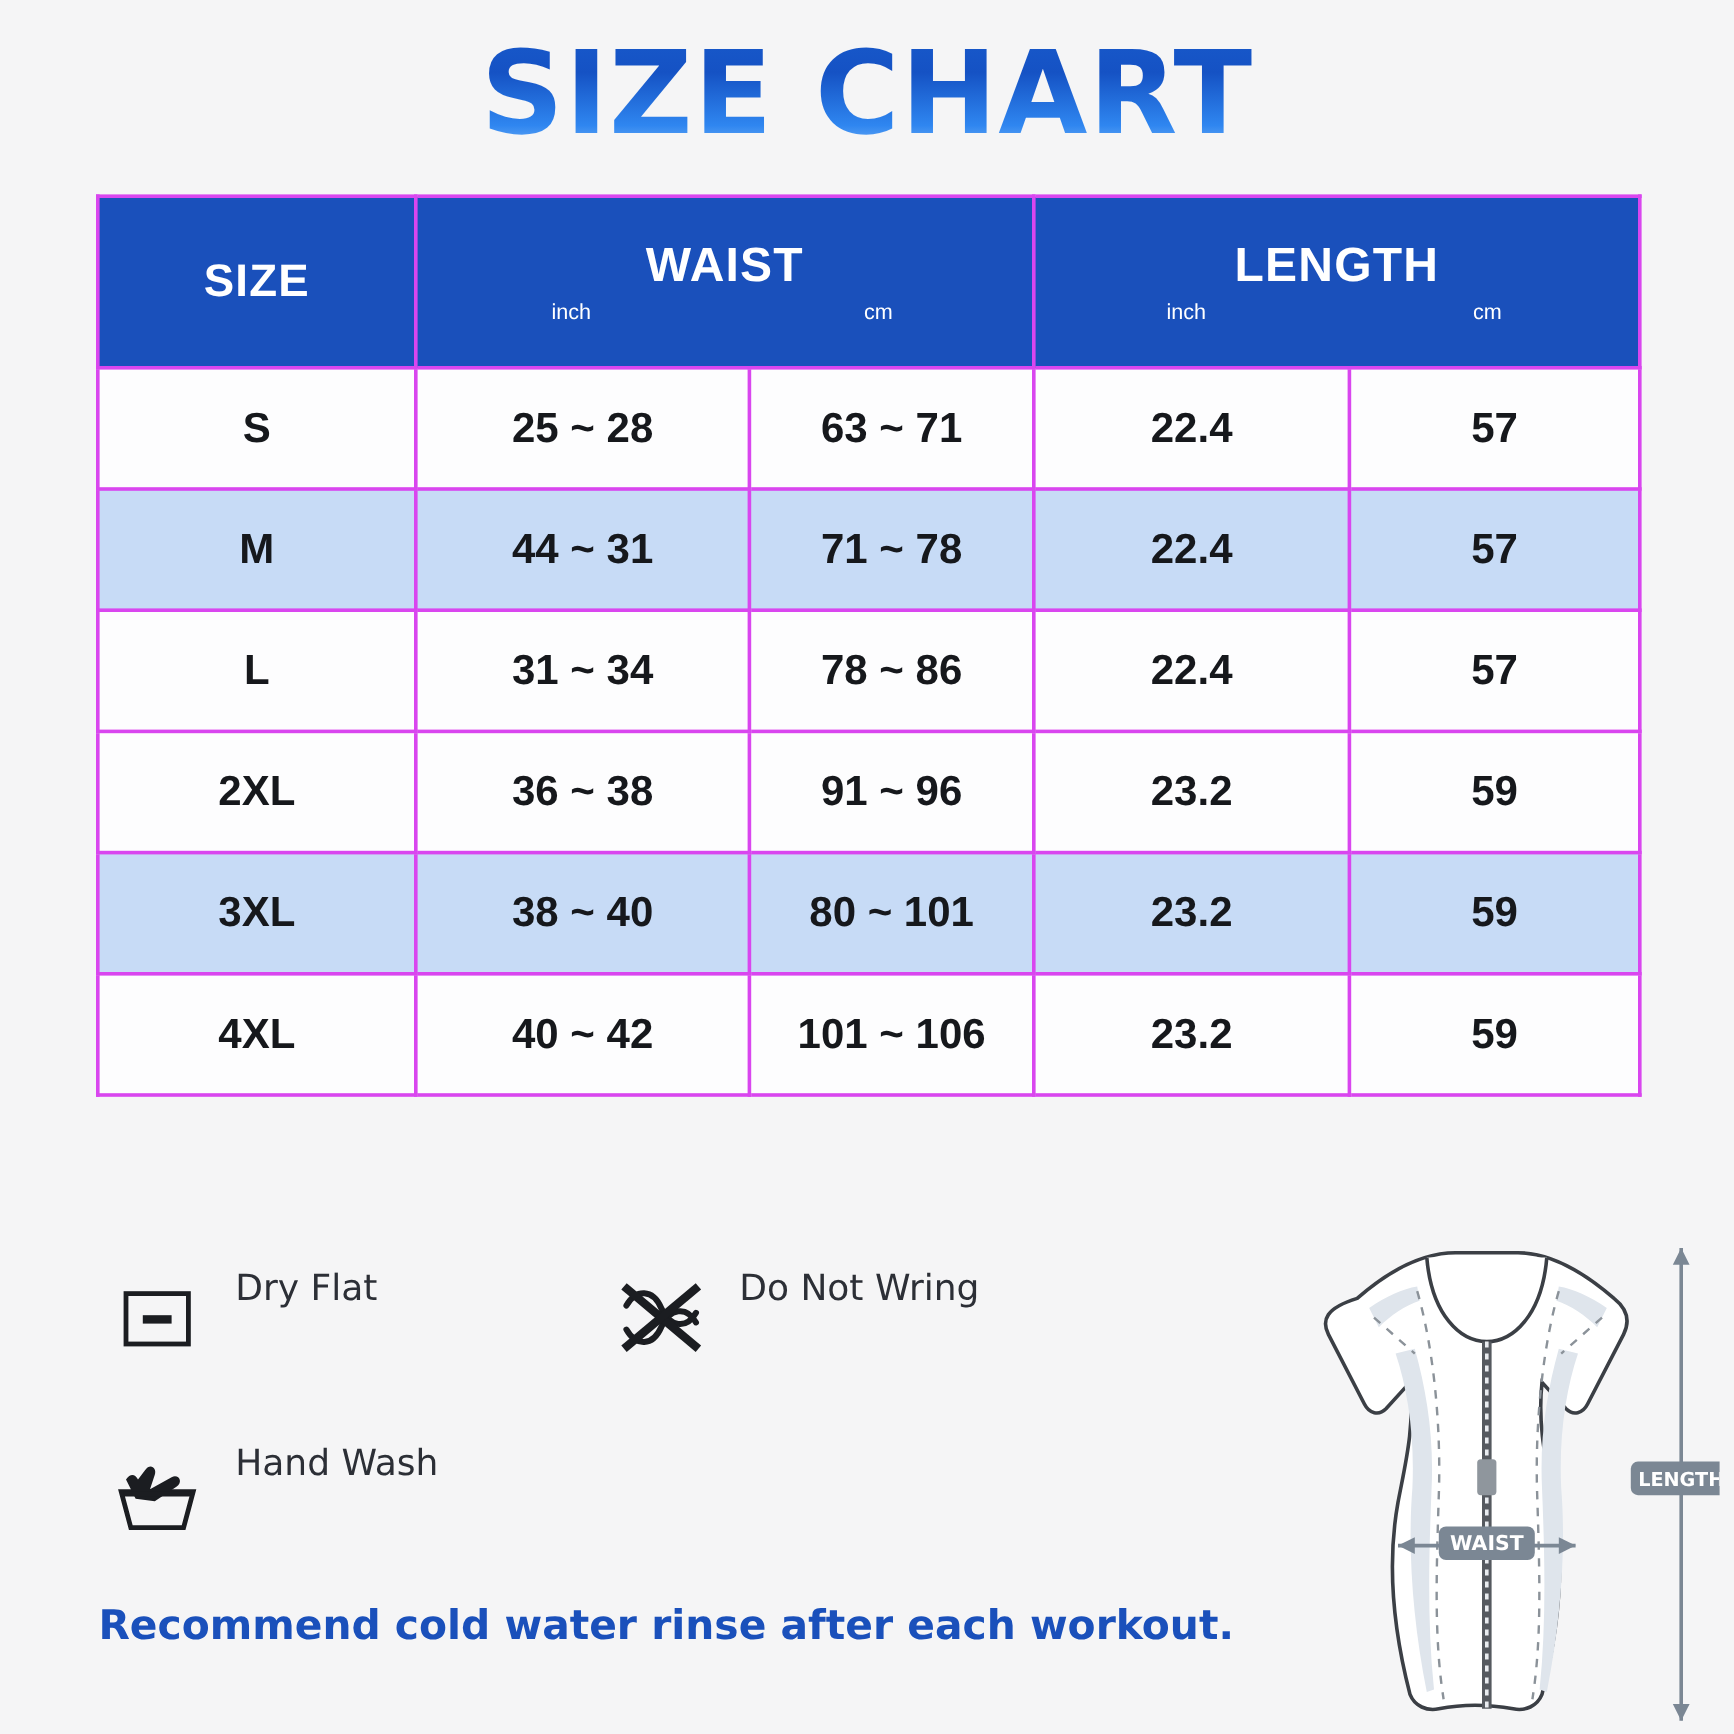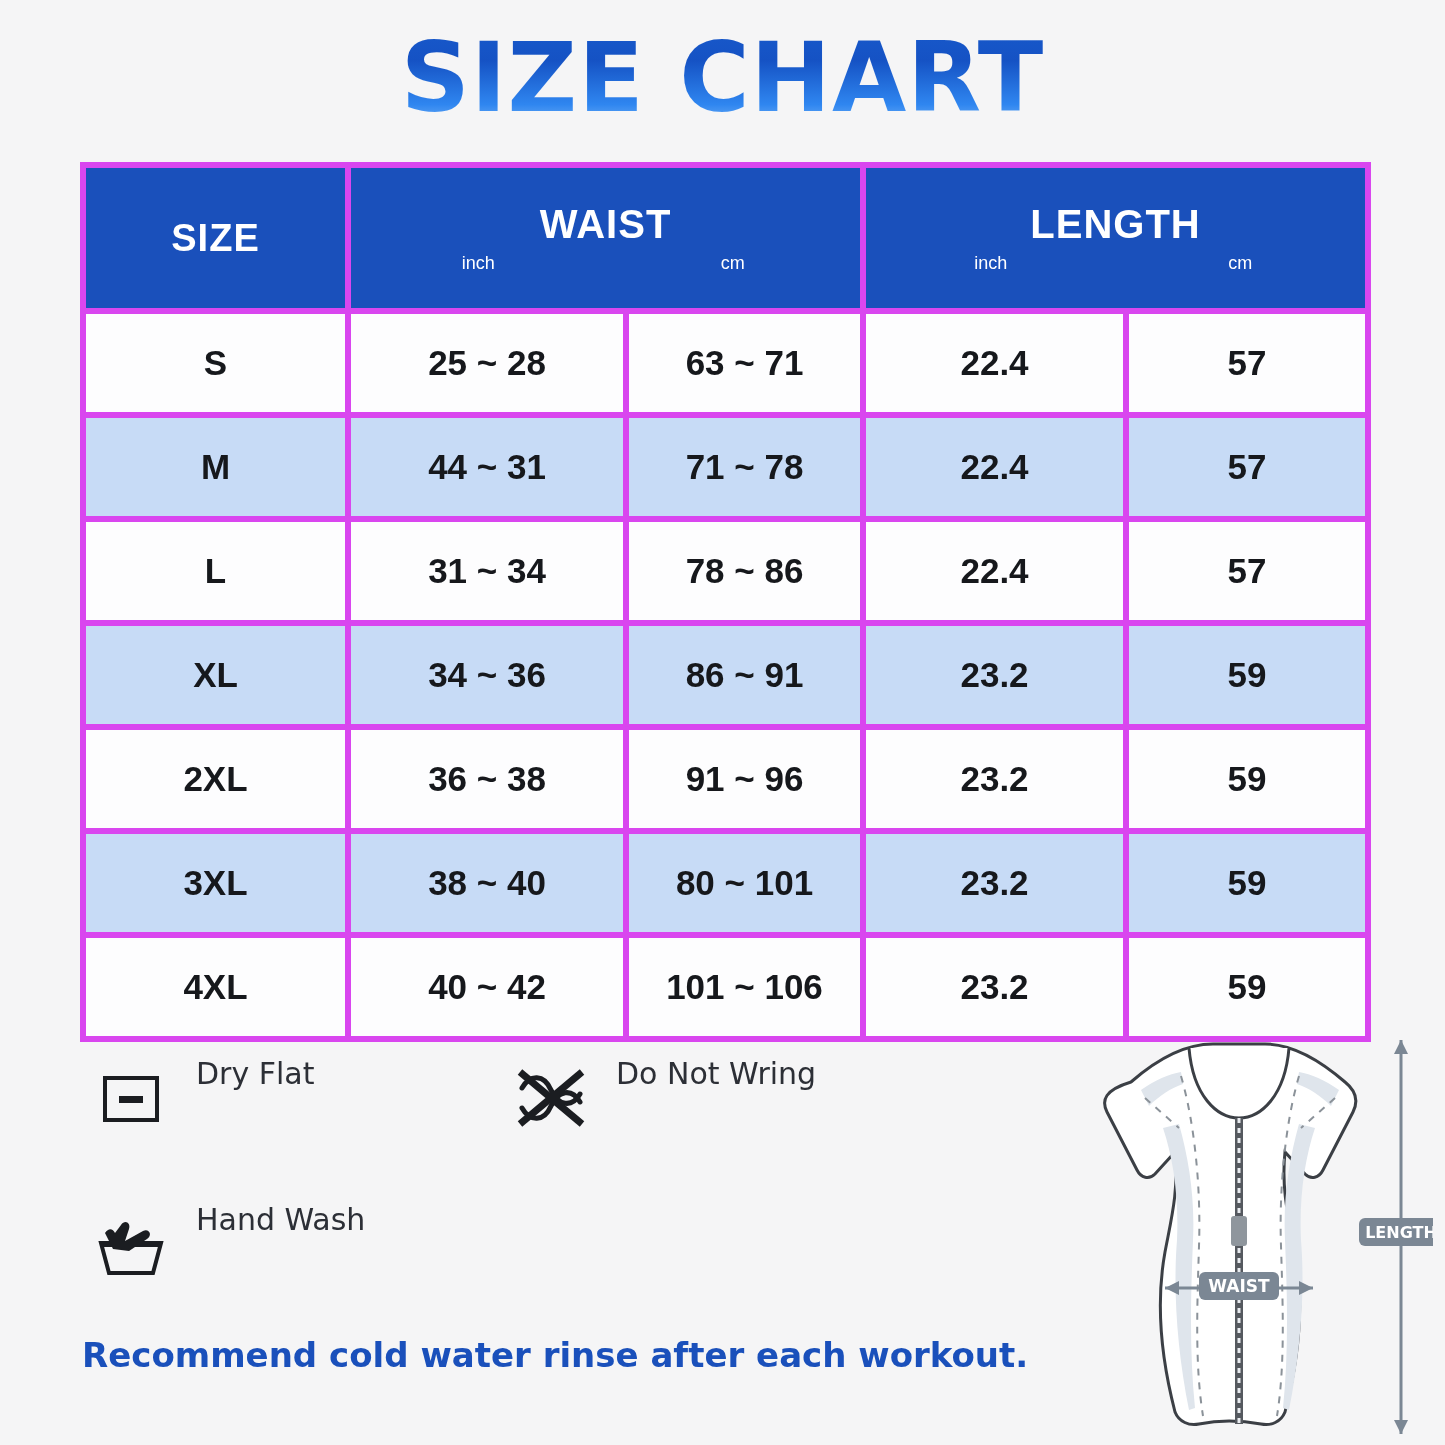--- a/index.html
+++ b/index.html
@@ -34,21 +34,21 @@
   .table-wrap {
     margin: 28px 80px 0 80px;
     width: 1285px;
   }
   table.size-chart {
     border-collapse: collapse;
     width: 100%;
     table-layout: fixed;
   }
   table.size-chart th, table.size-chart td {
-    border: 6px solid #d946ef;
+    border: 3px solid #d946ef;
     text-align: center;
   }
   thead th {
     background: #1a50bb;
     color: #ffffff;
     border-color: #1a50bb;
     padding: 0;
     height: 140px;
     vertical-align: middle;
   }
@@ -194,27 +194,20 @@
         <td>22.4</td>
         <td>57</td>
       </tr>
       <tr class="odd">
         <td>L</td>
         <td>31 ~ 34</td>
         <td>78 ~ 86</td>
         <td>22.4</td>
         <td>57</td>
       </tr>
-      <tr class="even">
-        <td>XL</td>
-        <td>34 ~ 36</td>
-        <td>86 ~ 91</td>
-        <td>23.2</td>
-        <td>59</td>
-      </tr>
       <tr class="odd">
         <td>2XL</td>
         <td>36 ~ 38</td>
         <td>91 ~ 96</td>
         <td>23.2</td>
         <td>59</td>
       </tr>
       <tr class="even">
         <td>3XL</td>
         <td>38 ~ 40</td>

